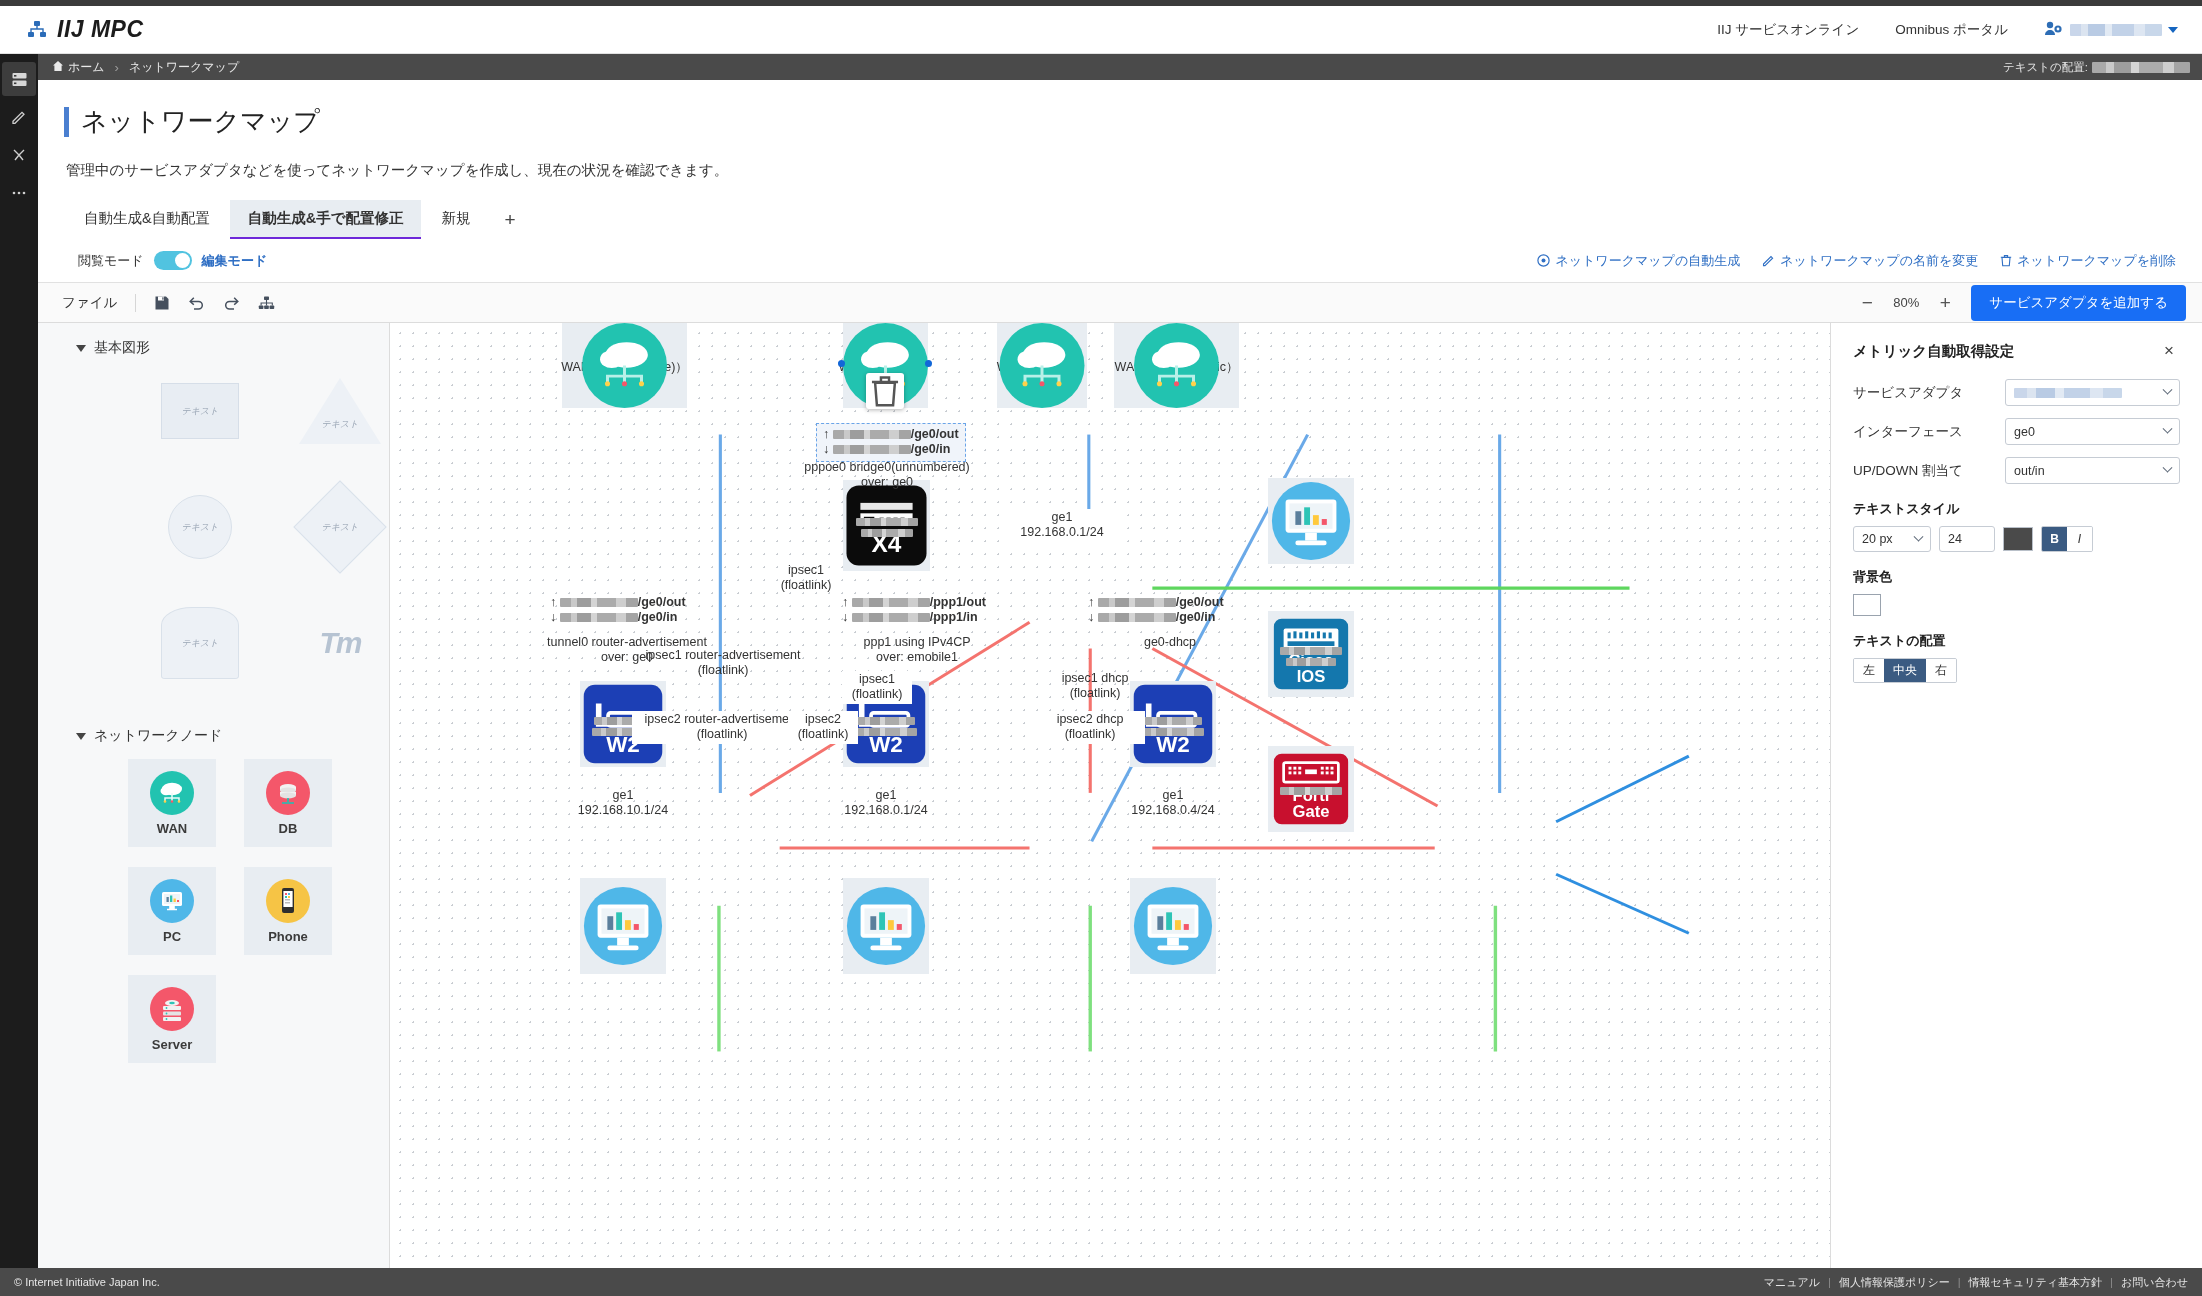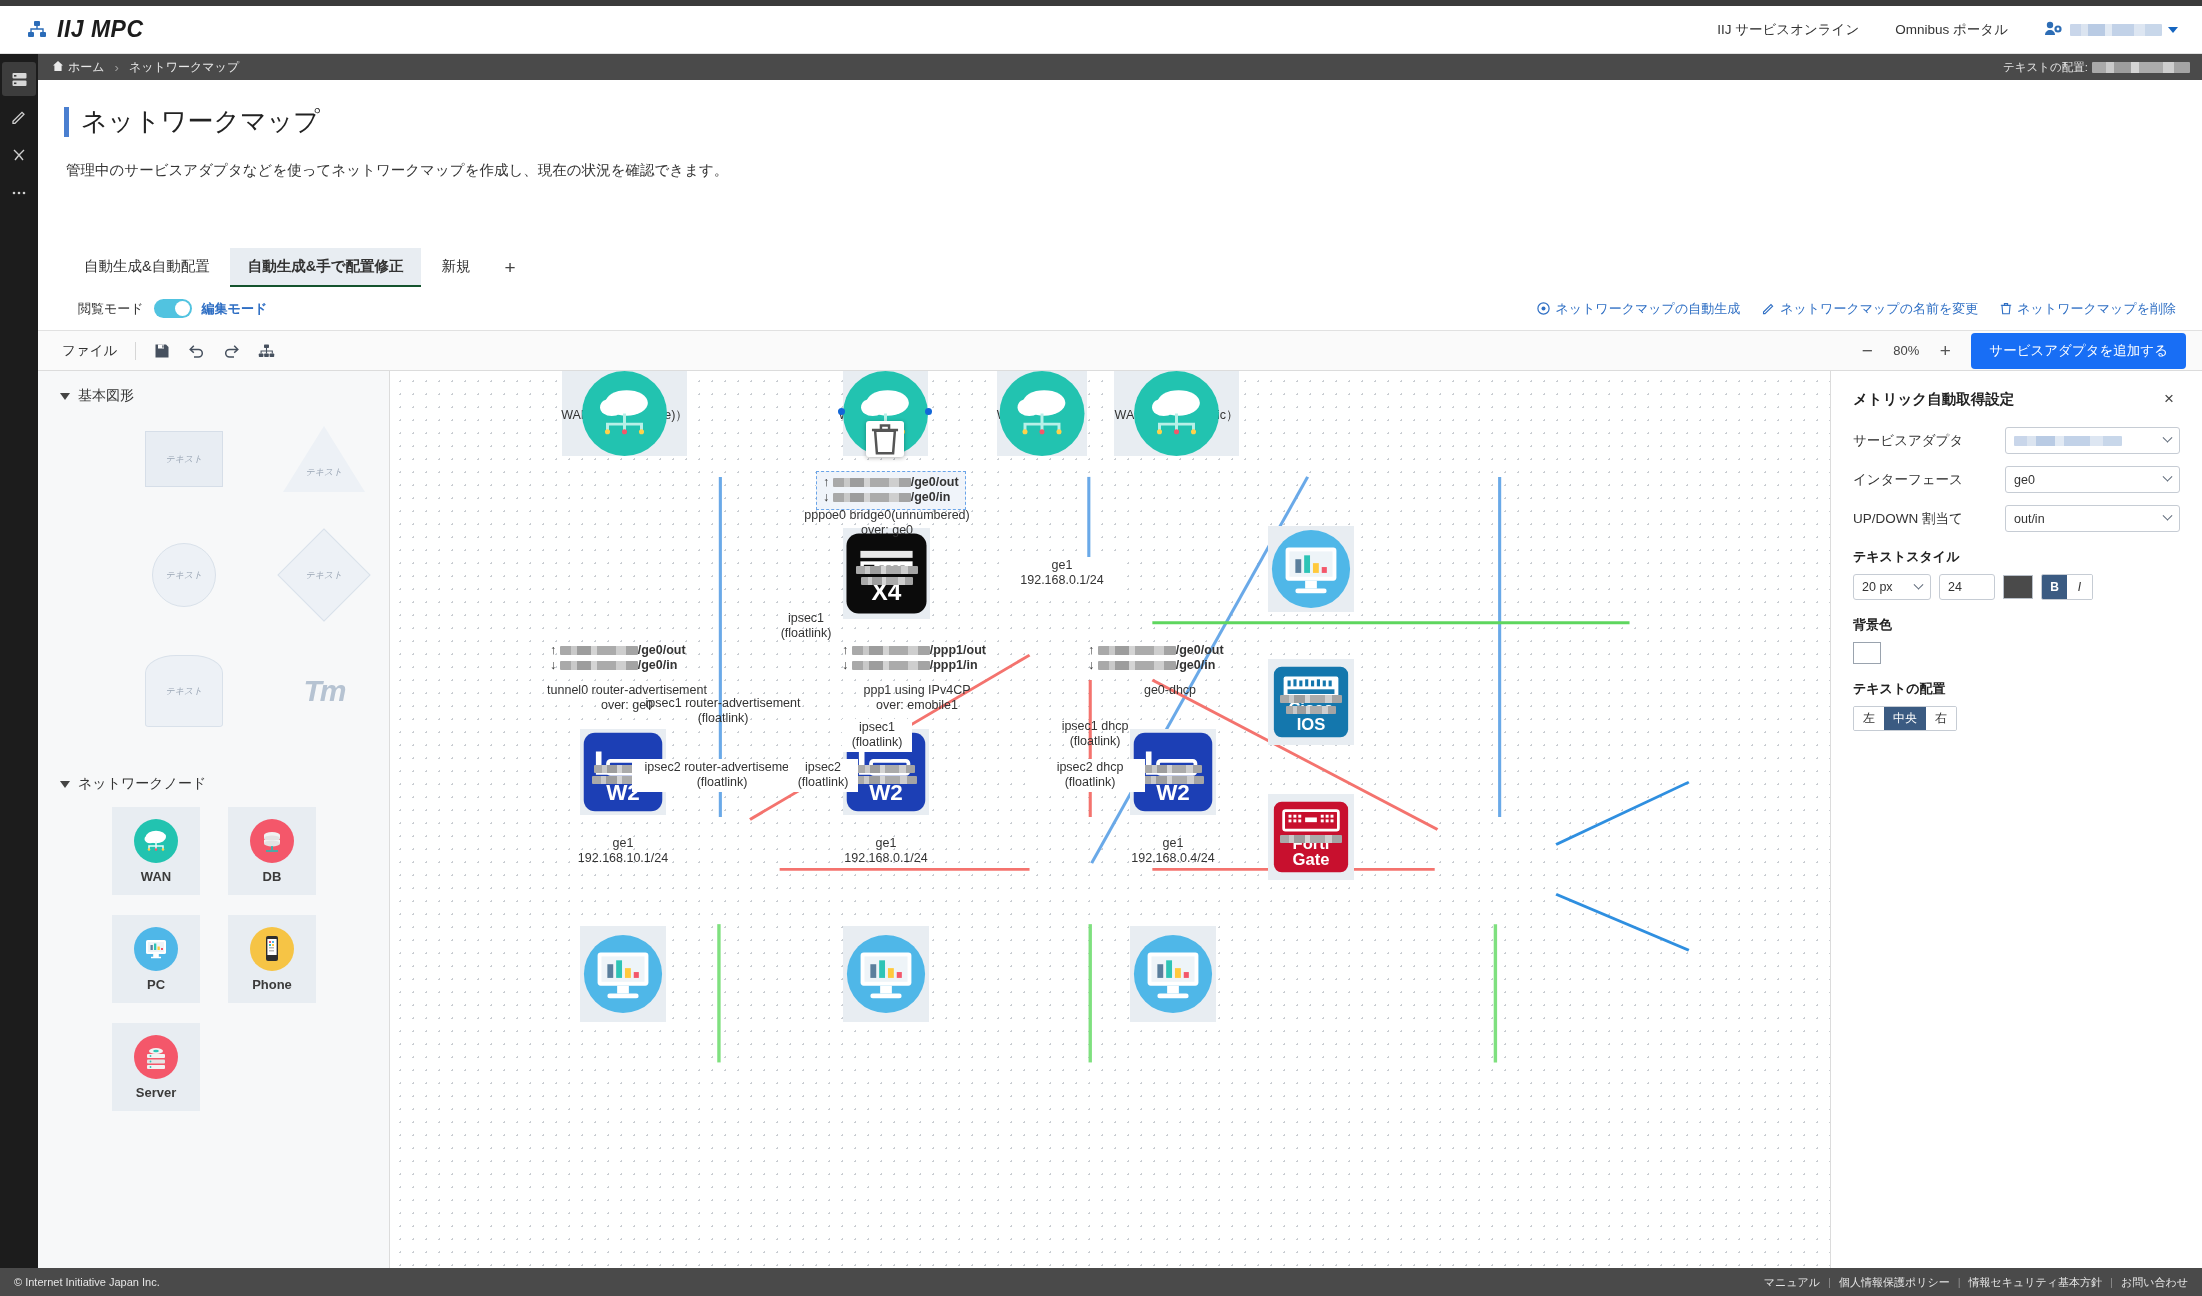--- a/index.html
+++ b/index.html
@@ -74,21 +74,21 @@
   .title-bar { width: 5px; height: 30px; background: #4a7fd0; }
   .page-title { font-size: 26px; color: #222; }
   .page-desc { margin: 22px 0 0 28px; font-size: 14.5px; color: #333; }
 
   
   .tabs { display: flex; align-items: flex-end; margin: 20px 0 0 28px; gap: 2px; }
   .tab {
     padding: 9px 18px; font-size: 14.5px; color: #333; cursor: pointer;
     border-bottom: 2px solid transparent;
   }
-  .tab.active { background: #e8edf2; font-weight: bold; border-bottom: 2px solid #14532d; margin-top: 48px; }
+  .tab.active { background: #e8edf2; font-weight: bold; border-bottom: 2px solid #6d28d9; }
   .tab-plus { padding: 8px 14px; font-size: 19px; color: #444; cursor: pointer; }
 
   
   .mode-row {
     display: flex; align-items: center; height: 44px; padding: 0 26px 0 40px;
     border-bottom: 1px solid #e1e1e1;
   }
   .mode-label { font-size: 13px; color: #333; }
   .toggle {
     width: 38px; height: 19px; border-radius: 10px; background: #51c3e0;
@@ -118,21 +118,21 @@
     padding: 9px 18px; font-size: 13.5px; cursor: pointer;
     font-family: "Liberation Sans", sans-serif;
   }
 
   
   .editor { flex: 1; display: flex; min-height: 0; }
 
   
   .palette {
     width: 352px; flex: 0 0 352px; background: #f7f8f9;
-    border-right: 1px solid #dcdcdc; padding: 16px 0 0 0; overflow: hidden;
+    border-right: 1px solid #dcdcdc; padding: 16px 0 0 16px; overflow: hidden;
   }
   .pal-section-title {
     font-size: 14px; color: #333; margin: 0 0 14px 22px;
     display: flex; align-items: center; gap: 8px;
   }
   .tri { width: 0; height: 0; border-left: 5px solid transparent; border-right: 5px solid transparent; border-top: 7px solid #444; }
   .pal-grid { display: grid; grid-template-columns: 100px 100px; gap: 36px 40px; margin-left: 96px; font-style: italic; }
   .pal-cell {
     width: 100px; height: 80px; display: flex; align-items: center; justify-content: center;
     cursor: grab; position: relative;

